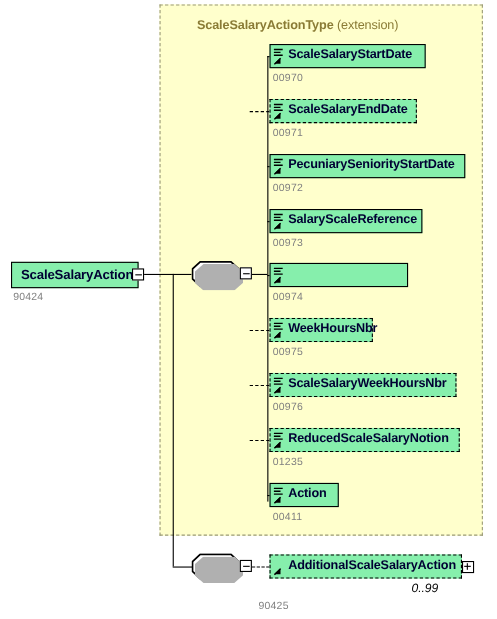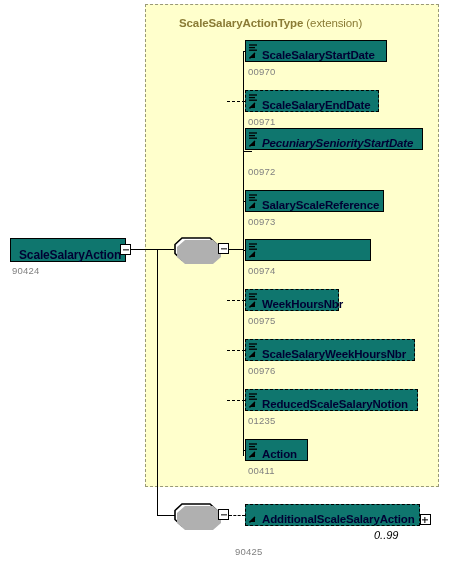--- a/index.html
+++ b/index.html
@@ -58,23 +58,23 @@
     background: none;
     border-top: 1px dashed #000000;
     height: 0;
   }
 
   
   .node {
     position: absolute;
     height: 22px;
     box-sizing: border-box;
-    background: #0f766e;
+    background: #86efac;
     display: flex;
-    align-items: flex-end;
+    align-items: center;
     padding-left: 16px;
     padding-right: 6px;
     white-space: nowrap;
   }
   .node .shadow {
     position: absolute;
     left: 3px;
     top: 3px;
     right: -3px;
     bottom: -3px;
@@ -243,21 +243,21 @@
       <line x1="1" y1="4.6" x2="7" y2="4.6" stroke="#000000" stroke-width="1.3"></line>
       <line x1="1" y1="7.2" x2="9" y2="7.2" stroke="#000000" stroke-width="1.3"></line>
       <path d="M1,15 L7,15 L7,9.5 Z" fill="#000000"></path>
       <path d="M1.5,15.5 L7,10" stroke="#000000" stroke-width="1.2"></path>
     </svg>
     <span class="node-label">ScaleSalaryEndDate</span>
   </div>
   <div class="node-id" style="left:248px; top:116px;">00971</div>
 
   <div class="line-h" style="left:243px; top:151px; width:9px;"></div>
-  <div class="node solid" style="left:245px; top:128px; width:178px;font-style:italic;">
+  <div class="node solid" style="left:245px; top:140px; width:178px;">
     <div class="shadow"></div>
     <svg class="elem-icon" viewBox="0 0 13 17">
       <line x1="1" y1="2" x2="9" y2="2" stroke="#000000" stroke-width="1.3"></line>
       <line x1="1" y1="4.6" x2="7" y2="4.6" stroke="#000000" stroke-width="1.3"></line>
       <line x1="1" y1="7.2" x2="9" y2="7.2" stroke="#000000" stroke-width="1.3"></line>
       <path d="M1,15 L7,15 L7,9.5 Z" fill="#000000"></path>
       <path d="M1.5,15.5 L7,10" stroke="#000000" stroke-width="1.2"></path>
     </svg>
     <span class="node-label">PecuniarySeniorityStartDate</span>
   </div>

